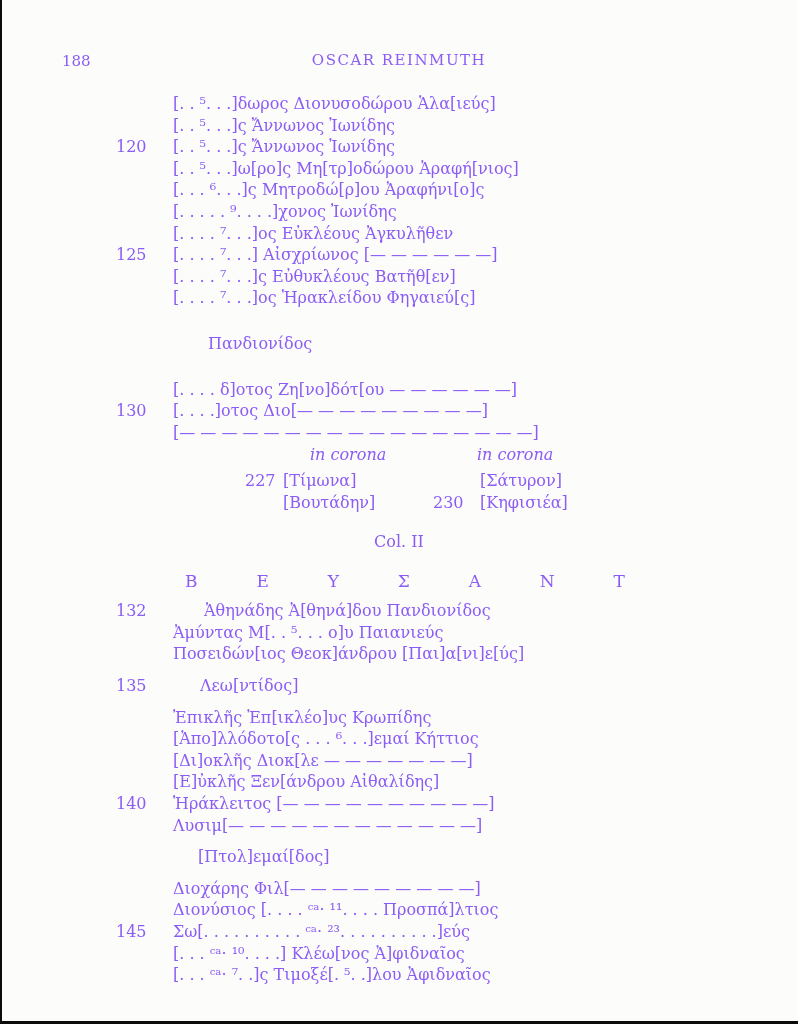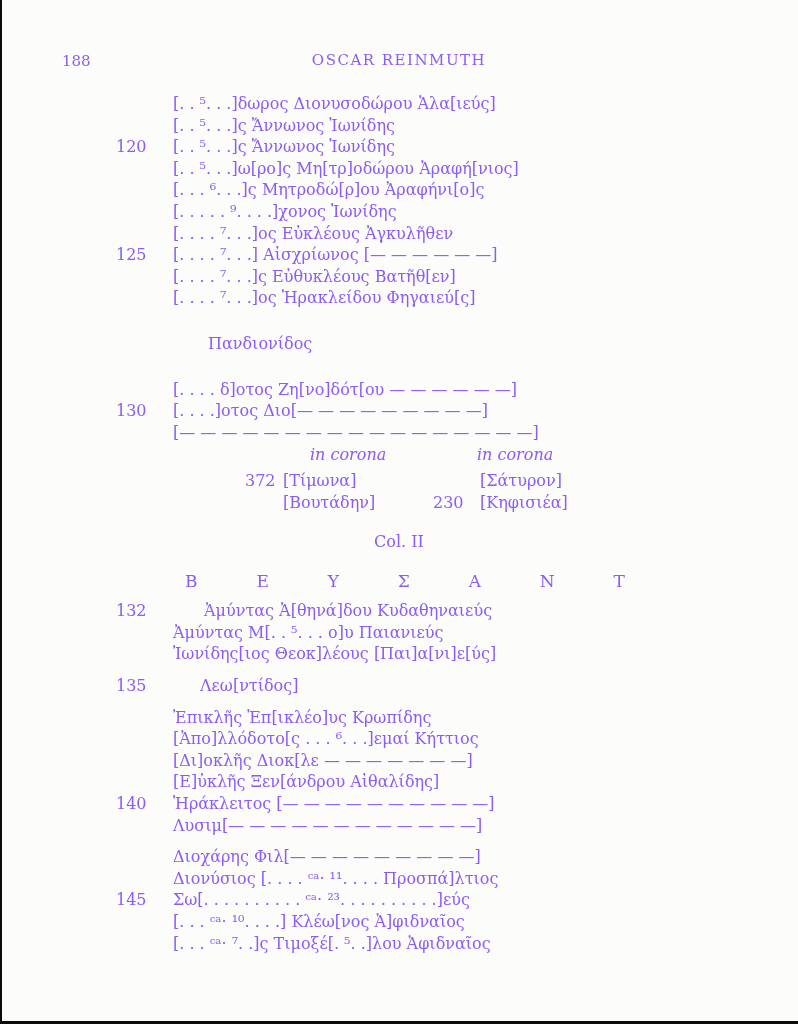--- a/index.html
+++ b/index.html
@@ -97,21 +97,21 @@
     </div>
     <div class="row">
       <span class="num"></span>
       <span class="txt">[— — — — — — — — — — — — — — — — —]</span>
     </div>
 
     <div class="corona">
       <div class="ccol ccol-left">
         <div class="clabel clabel-l">in corona</div>
         <div class="crow">
-          <span class="cnum-l">372</span>
+          <span class="cnum-l">227</span>
           <span>[Τίμωνα]</span>
         </div>
         <div class="crow">
           <span class="cnum-l"></span>
           <span>[Βουτάδην]</span>
         </div>
       </div>
       <div class="ccol ccol-right">
         <div class="clabel clabel-r">in corona</div>
         <div class="crow">
@@ -132,29 +132,29 @@
       <span>Ε</span>
       <span>Υ</span>
       <span>Σ</span>
       <span>Α</span>
       <span>Ν</span>
       <span>Τ</span>
     </div>
 
     <div class="row gap8">
       <span class="num">132</span>
-      <span class="txt">Ἀμύντας Ἀ[θηνά]δου Κυδαθηναιεύς</span>
+      <span class="txt">Ἀθηνάδης Ἀ[θηνά]δου Πανδιονίδος</span>
     </div>
     <div class="row">
       <span class="num"></span>
       <span class="txt">Ἀμύντας Μ[. . ⁵. . . ο]υ Παιανιεύς</span>
     </div>
     <div class="row">
       <span class="num"></span>
-      <span class="txt">Ἰωνίδης[ιος Θεοκ]λέους [Παι]α[νι]ε[ύς]</span>
+      <span class="txt">Ποσειδών[ιος Θεοκ]άνδρου [Παι]α[νι]ε[ύς]</span>
     </div>
 
     <div class="row gap10">
       <span class="num">135</span>
       <span class="txt ind27">Λεω[ντίδος]</span>
     </div>
 
     <div class="row gap10">
       <span class="num"></span>
       <span class="txt">Ἐπικλῆς Ἐπ[ικλέο]υς Κρωπίδης</span>
@@ -173,20 +173,24 @@
     </div>
     <div class="row">
       <span class="num">140</span>
       <span class="txt">Ἡράκλειτος [— — — — — — — — — —]</span>
     </div>
     <div class="row">
       <span class="num"></span>
       <span class="txt">Λυσιμ[— — — — — — — — — — — —]</span>
     </div>
 
+    <div class="row gap10">
+      <span class="num"></span>
+      <span class="txt ind25">[Πτολ]εμαί[δος]</span>
+    </div>
 
     <div class="row gap10">
       <span class="num"></span>
       <span class="txt">Διοχάρης Φιλ[— — — — — — — — —]</span>
     </div>
     <div class="row">
       <span class="num"></span>
       <span class="txt">Διονύσιος [. . . . ᶜᵃ· ¹¹. . . . Προσπά]λτιος</span>
     </div>
     <div class="row">

